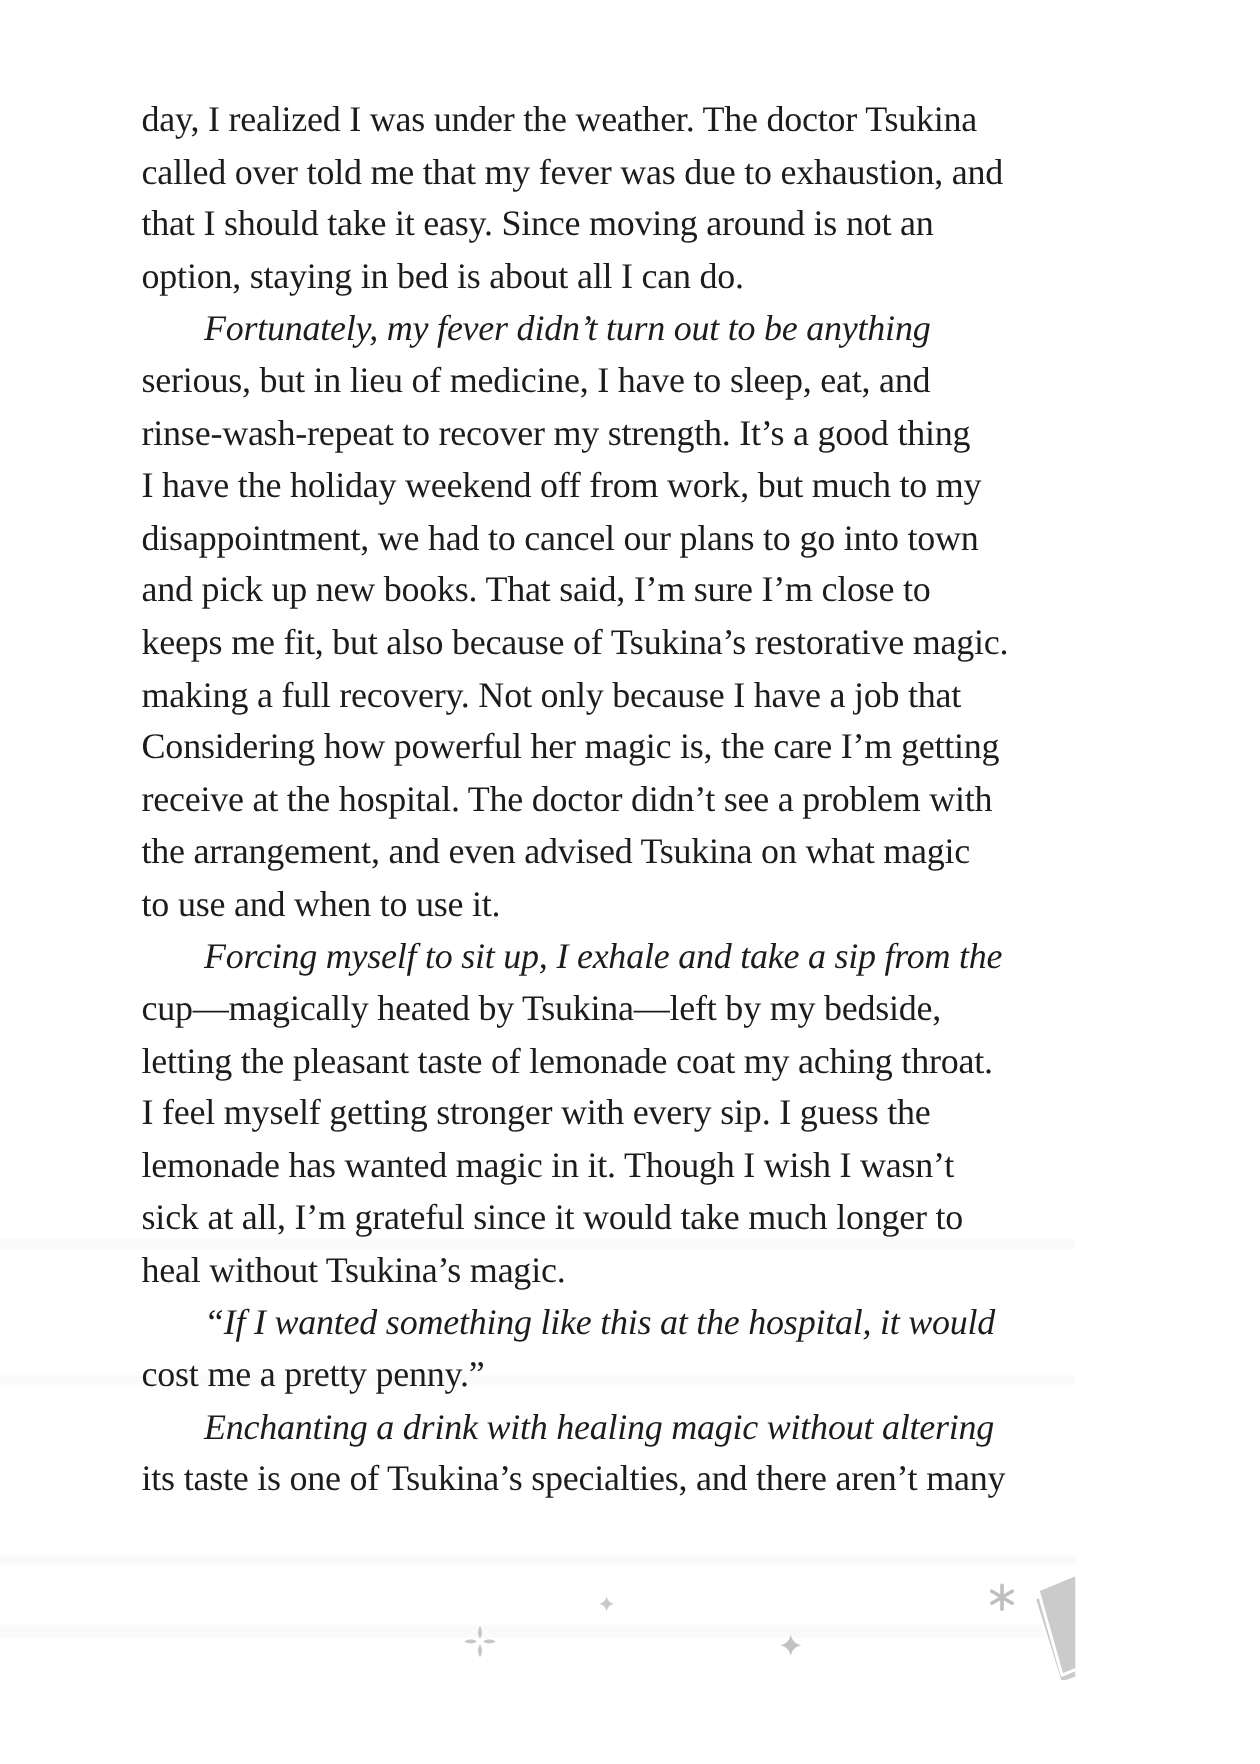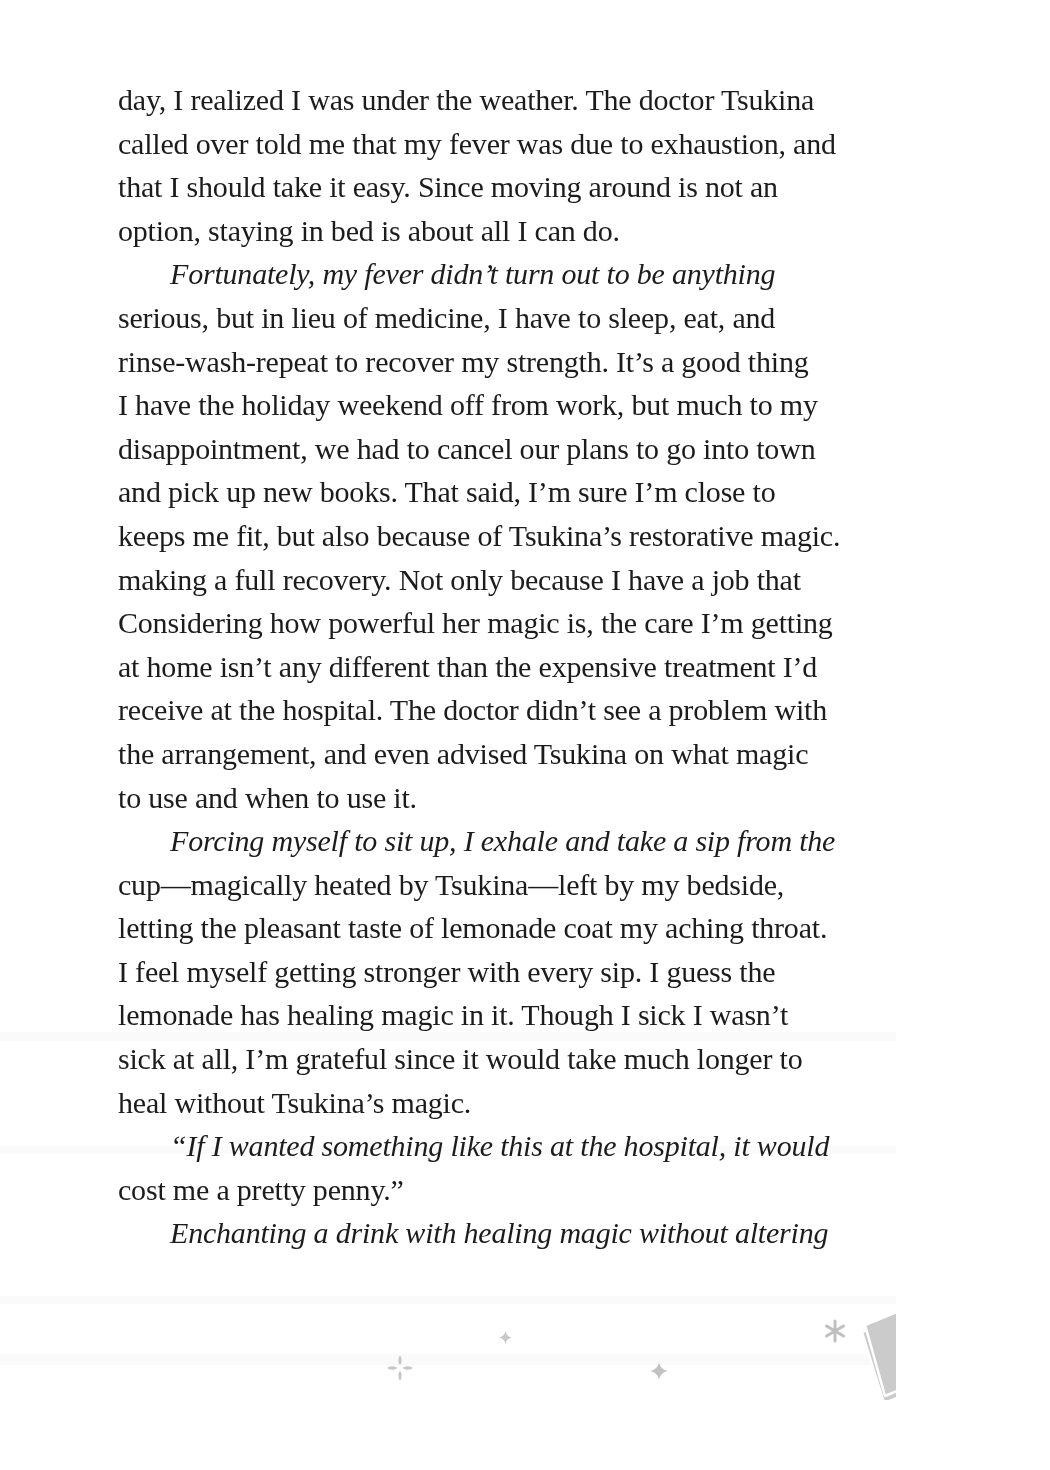--- a/index.html
+++ b/index.html
@@ -65,34 +65,34 @@
       <div class="line">option, staying in bed is about all I can do.</div>
       <div class="line indent">Fortunately, my fever didn’t turn out to be anything</div>
       <div class="line">serious, but in lieu of medicine, I have to sleep, eat, and</div>
       <div class="line">rinse-wash-repeat to recover my strength. It’s a good thing</div>
       <div class="line">I have the holiday weekend off from work, but much to my</div>
       <div class="line">disappointment, we had to cancel our plans to go into town</div>
       <div class="line">and pick up new books. That said, I’m sure I’m close to</div>
       <div class="line">keeps me fit, but also because of Tsukina’s restorative magic.</div>
       <div class="line">making a full recovery. Not only because I have a job that</div>
       <div class="line">Considering how powerful her magic is, the care I’m getting</div>
-      <div class="line">at home isn’t any different than the expensive treatment I’d</div>
       <div class="line">receive at the hospital. The doctor didn’t see a problem with</div>
       <div class="line">the arrangement, and even advised Tsukina on what magic</div>
       <div class="line">to use and when to use it.</div>
       <div class="line indent">Forcing myself to sit up, I exhale and take a sip from the</div>
       <div class="line">cup—magically heated by Tsukina—left by my bedside,</div>
       <div class="line">letting the pleasant taste of lemonade coat my aching throat.</div>
       <div class="line">I feel myself getting stronger with every sip. I guess the</div>
-      <div class="line">lemonade has healing magic in it. Though I sick I wasn’t</div>
+      <div class="line">lemonade has wanted magic in it. Though I wish I wasn’t</div>
       <div class="line">sick at all, I’m grateful since it would take much longer to</div>
       <div class="line">heal without Tsukina’s magic.</div>
       <div class="line indent">“If I wanted something like this at the hospital, it would</div>
       <div class="line">cost me a pretty penny.”</div>
       <div class="line indent">Enchanting a drink with healing magic without altering</div>
+      <div class="line">its taste is one of Tsukina’s specialties, and there aren’t many</div>
     </div>
 
   <span class="sparkle" id="sparkle-clover">
     <svg width="32" height="32" viewBox="0 0 32 32">
       <g fill="#c6c6c6">
         <path d="M16 3 C18.2 6.5 18.2 10.5 16 13.4 C13.8 10.5 13.8 6.5 16 3 Z"></path>
         <path d="M16 29 C13.8 25.5 13.8 21.5 16 18.6 C18.2 21.5 18.2 25.5 16 29 Z"></path>
         <path d="M3 16 C6.5 13.8 10.5 13.8 13.4 16 C10.5 18.2 6.5 18.2 3 16 Z"></path>
         <path d="M29 16 C25.5 18.2 21.5 18.2 18.6 16 C21.5 13.8 25.5 13.8 29 16 Z"></path>
       </g>

